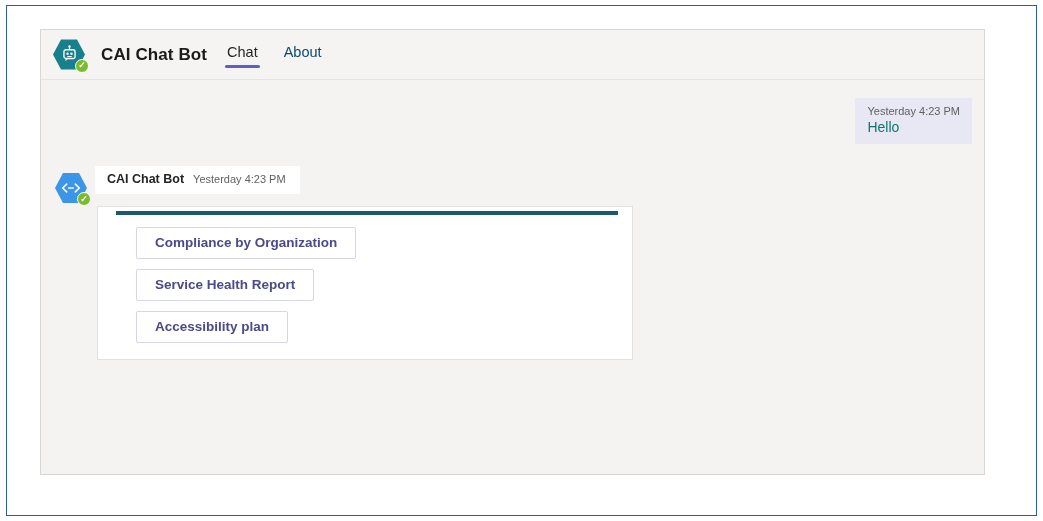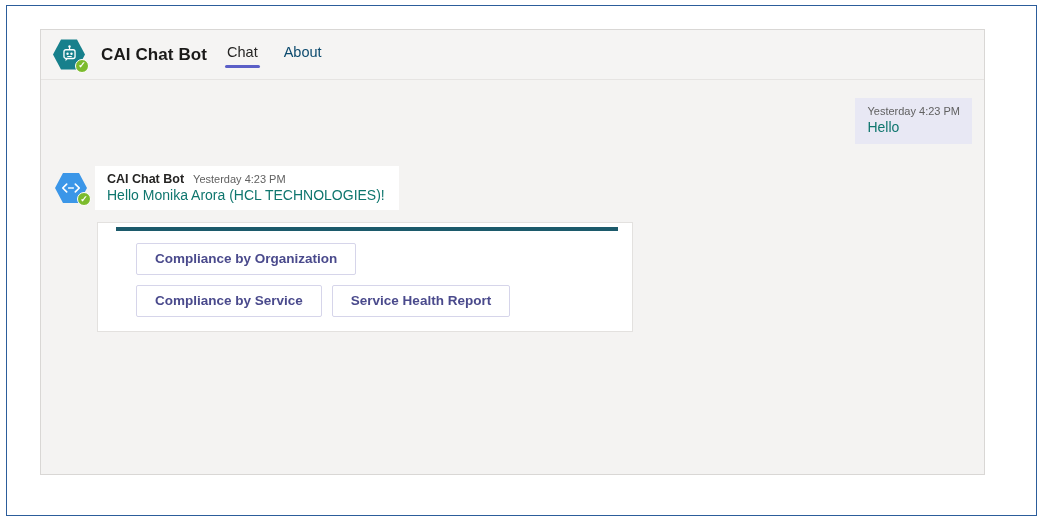--- a/index.html
+++ b/index.html
@@ -140,21 +140,21 @@
     margin-top: 8px;
   }
 
   
   #action-card {
     width: 536px;
     margin-top: 12px;
     margin-left: 2px;
     background: #ffffff;
     border: 1px solid #e3e1df;
-    padding: 0 0 4px 0;
+    padding: 0 0 16px 0;
   }
   #card-accent {
     height: 4px;
     background: #1c5a6b;
     margin: 4px 14px 0 18px;
   }
   #card-buttons { padding: 12px 0 0 38px; }
   .btn-row { display: flex; margin-bottom: 10px; }
   .action-btn {
     background: #ffffff;
@@ -234,39 +234,40 @@
           </div>
         </div>
 
         <div id="bot-msgs">
 
           <div id="bot-bubble-1">
             <div style="display:flex; align-items:baseline;">
               <span class="msg-author">CAI Chat Bot</span>
               <span class="msg-meta">Yesterday 4:23 PM</span>
             </div>
-            <div class="msg-text">Hello Monika Arora (HCL TECHNOLOGIES)!</div>
           </div>
 
 
           
           <div id="action-card">
             <div id="card-accent"></div>
             <div id="card-buttons">
 
               <div class="btn-row">
                 <button class="action-btn">Compliance by Organization</button>
               </div>
 
 
               <div class="btn-row">
-                <button class="action-btn">Compliance by Service</button>
                 <button class="action-btn">Service Health Report</button>
               </div>
 
+              <div class="btn-row" style="margin-bottom:0;">
+                <button class="action-btn">Accessibility plan</button>
+              </div>
 
             </div>
           </div>
 
         </div>
       </div>
 
     </div>
 
   </div>

